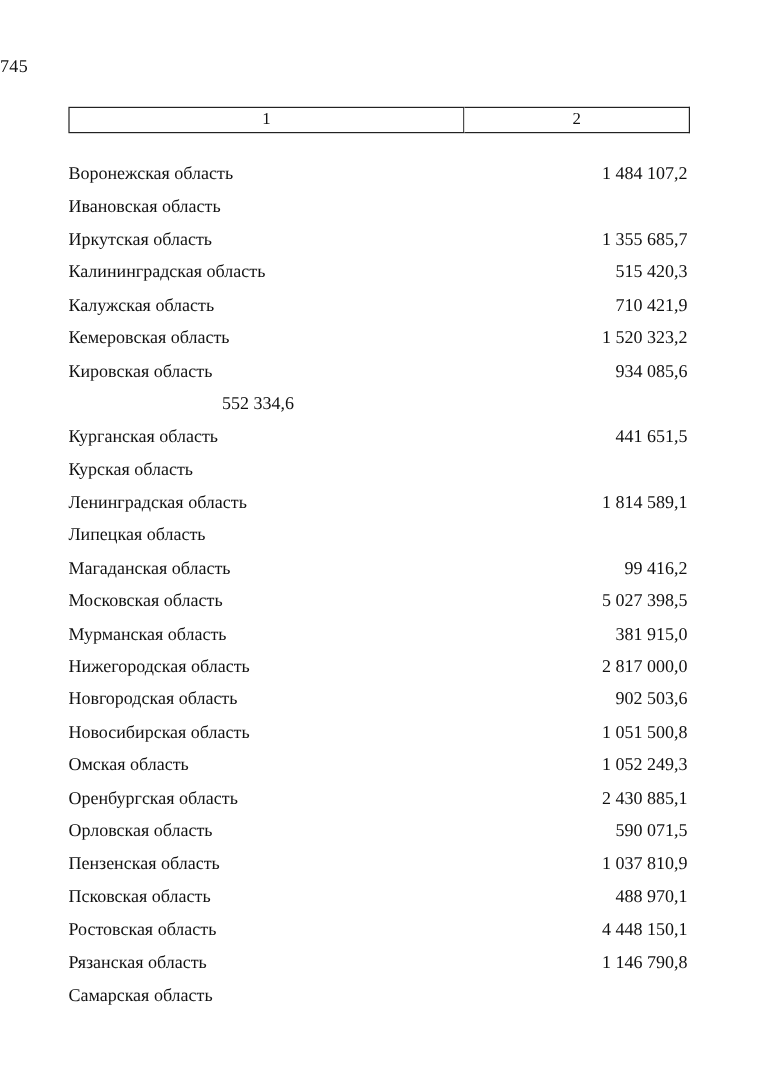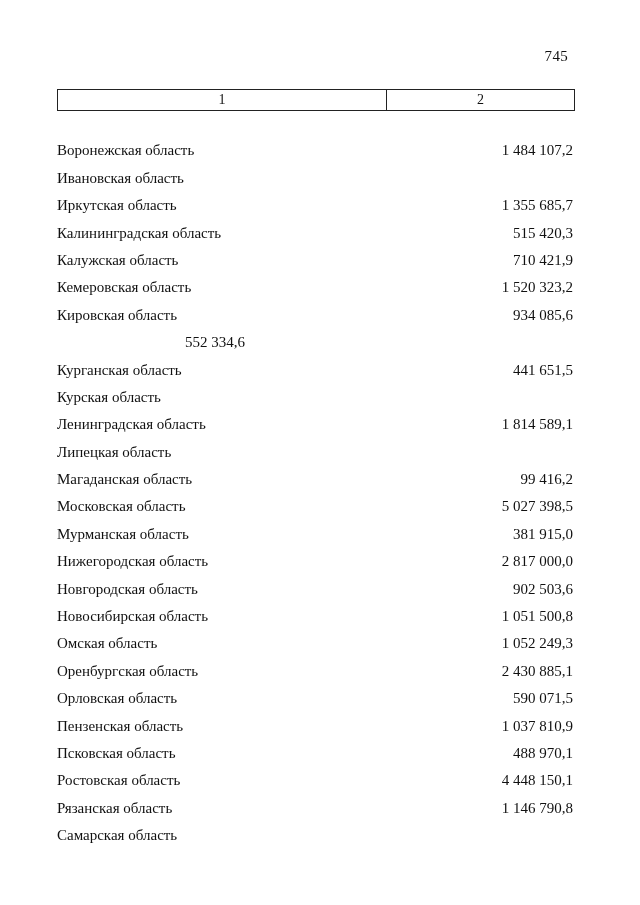--- a/index.html
+++ b/index.html
@@ -19,21 +19,21 @@
     width: 640px;
     height: 905px;
     position: relative;
     box-sizing: border-box;
   }
   .page-number {
     position: absolute;
     top: 48px;
     left: 0;
     width: 568px;
-    text-align: right;
+    text-align: left;
     font-size: 15px;
     letter-spacing: 0.3px;
   }
   .table-head {
     position: absolute;
     top: 89px;
     left: 57px;
     width: 518px;
     height: 22px;
     display: flex;
@@ -57,21 +57,21 @@
     border-left: none;
   }
   .rows {
     position: absolute;
     top: 132px;
     left: 57px;
     width: 518px;
   }
   .row {
     display: flex;
-    align-items: flex-end;
+    align-items: center;
     height: 27.4px;
   }
   .cell-name {
     width: 330px;
     font-size: 15px;
     padding-left: 0px;
     white-space: nowrap;
   }
   .cell-value {
     width: 188px;

